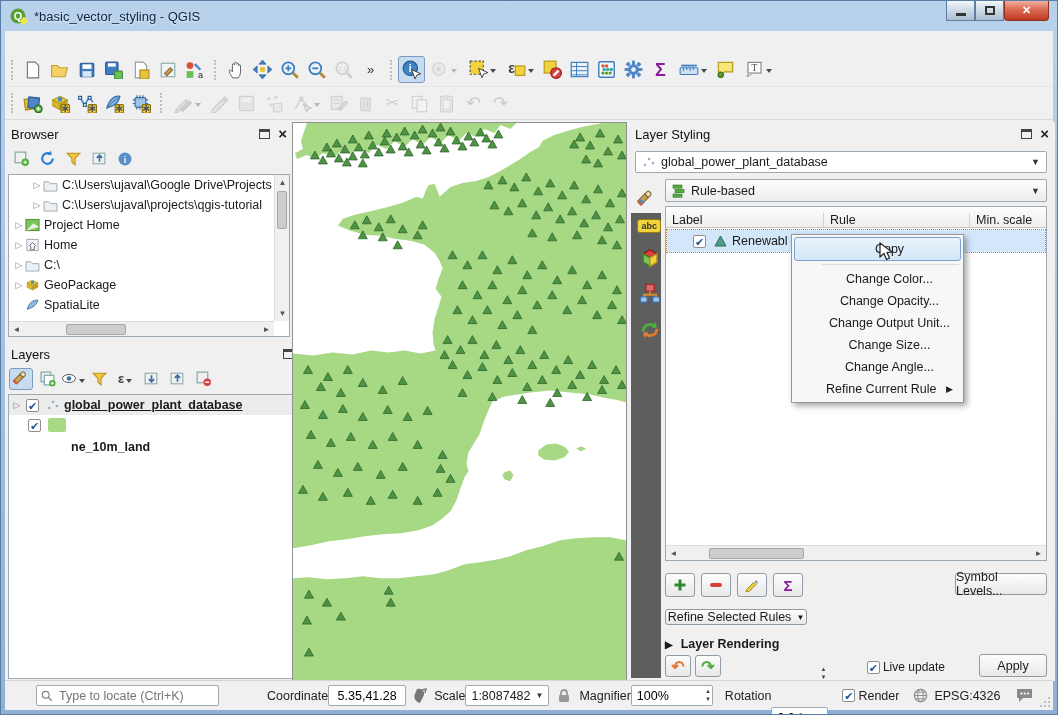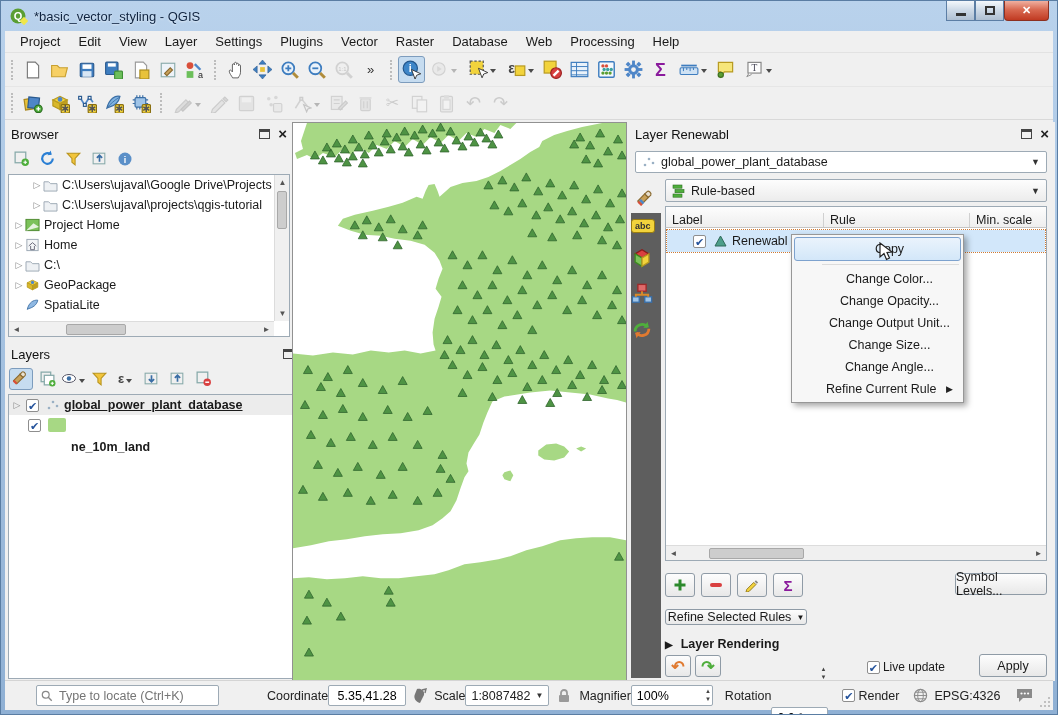--- a/index.html
+++ b/index.html
@@ -39,21 +39,21 @@
   .arrow { color:#8a8a8a; font-size:9px; width:12px; text-align:center; flex:none; }
   .cb { width:13px; height:13px; background:#fff; border:1px solid #8e8e8e; border-radius:2px; font-size:11px; line-height:12px; color:#26549c; text-align:center; flex:none; margin:0 3px; }
   .vscroll { position:absolute; width:15px; background:#f0f0f0; border-left:1px solid #dcdcdc; }
   .hscroll { position:absolute; height:15px; background:#f0f0f0; border-top:1px solid #dcdcdc; display:flex; align-items:center; }
   .sb-arrow { width:15px; height:15px; font-size:8px; color:#555; display:flex; align-items:center; justify-content:center; flex:none; }
   .sb-thumb { background:#cdcdcd; border:1px solid #a8a8a8; border-radius:2px; }
   .map-canvas { position:absolute; left:287px; top:2px; width:335px; height:559px; border:1px solid #919191; background:#fff; }
   .styling-panel { left:624px; top:2px; width:426px; height:559px; }
   .combo { background:#fff; border:1px solid #9daab5; border-radius:2px; display:flex; align-items:center; padding:0 6px; font-size:12.5px; position:absolute; }
   .combo .dd { margin-left:auto; color:#333; font-size:9px; }
-  .tabstrip-dark { position:absolute; left:2px; top:91px; width:30px; bottom:3px; background:#5e5e5e; display:flex; flex-direction:column; align-items:flex-start; padding-top:6px; gap:14px; }
+  .tabstrip-dark { position:absolute; left:2px; top:91px; width:30px; bottom:3px; background:#5e5e5e; display:flex; flex-direction:column; align-items:flex-end; padding-top:6px; gap:14px; }
   .paint-tab { position:absolute; left:2px; top:60px; width:30px; height:31px; background:#f0f0f0; display:flex; align-items:center; justify-content:center; }
   .rules-header { position:absolute; left:36px; right:8px; top:84px; height:22px; background:linear-gradient(#fdfdfd,#eee); border:1px solid #9daab5; border-bottom:1px solid #c5c5c5; display:flex; align-items:flex-end; font-size:12.5px; }
   .rules-area { position:absolute; left:36px; right:8px; top:106px; bottom:120px; background:#fff; border:1px solid #9daab5; border-top:none; }
   .rule-row { position:absolute; left:1px; right:1px; top:2px; height:22px; background:#d2e7fa; outline:1px dotted #cf7a33; display:flex; align-items:center; font-size:12.5px; }
   .btn { background:linear-gradient(#fdfdfd,#e8e8e8); border:1px solid #8f9ba6; border-radius:3px; display:flex; align-items:center; justify-content:center; font-size:12.5px; position:absolute; }
   .ctx-menu { position:absolute; left:786px; top:114px; width:173px; background:#f7f7f7; border:1px solid #979797; box-shadow:3px 3px 6px rgba(0,0,0,.35); padding:2px; z-index:50; }
   .ctx-item { height:22px; display:flex; align-items:center; padding-left:32px; padding-right:8px; font-size:12.5px; position:relative;justify-content:center; }
   .ctx-item.hl { background:linear-gradient(#eaf3fc,#d3e7f9); border:1px solid #7da2ce; border-radius:3px; height:24px; }
   .ctx-sep { height:1px; background:#dcdcdc; margin:3px 2px 3px 28px; }
   .ctx-sub { margin-left:auto; font-size:9px; color:#222; }
@@ -81,34 +81,20 @@
         </div>
       <div class="win-btn">
           <div class="max-glyph"></div>
         </div>
       <div class="win-btn close">✕</div>
     </div>
   </div>
 
   <div class="app">
 
-    <div class="menubar">
-      <span class="menu-item">Project</span>
-      <span class="menu-item">Edit</span>
-      <span class="menu-item">View</span>
-      <span class="menu-item">Layer</span>
-      <span class="menu-item">Settings</span>
-      <span class="menu-item">Plugins</span>
-      <span class="menu-item">Vector</span>
-      <span class="menu-item">Raster</span>
-      <span class="menu-item">Database</span>
-      <span class="menu-item">Web</span>
-      <span class="menu-item">Processing</span>
-      <span class="menu-item">Help</span>
-    </div>
 
     <div class="toolbar tb1">
       <div class="tb-handle"></div>
       <div class="tb-btn">
           <svg width="18" height="18" viewBox="0 0 16 16">
             <path d="M3,1 h7 l3,3 v11 h-10 z" fill="#fff" stroke="#777"></path>
           </svg>
         </div>
       <div class="tb-btn">
           <svg width="19" height="18" viewBox="0 0 16 16">
@@ -606,21 +592,21 @@
           <path d="M14,0 L224,0 L218,6 208,2 202,10 192,6 184,14 174,10 166,18 156,12 148,20 138,14 130,22 120,16 112,24 102,18 94,26 84,22 76,30 66,24 58,32 50,26 42,34 30,30 22,36 14,32 4,36 2,30 10,26 8,18 Z" fill="#a7d884"></path>
           <path d="M310,0 L334,0 L334,280 C328,278 322,277 316,276 L298,272 278,270 258,268 238,270 212,274 200,279 L195,290 191,300 187,312 182,320 176,330 174,341 176,349 172,355 168,366 164,378 158,389 150,396 140,403 126,408 108,411 90,412 72,414 54,417 36,419 18,423 0,426 L0,231 L20,233 40,230 60,232 78,228 96,230 112,228 128,231 143,228 L141,222 140,210 142,196 146,184 149,174 143,166 146,156 150,146 147,138 142,130 132,122 118,118 102,116 88,113 72,112 58,108 45,103 L50,96 62,92 80,88 96,84 110,80 124,74 L130,76 133,68 136,62 142,61 145,68 147,74 L158,64 170,60 184,58 196,54 208,48 218,42 228,36 238,29 247,24 250,18 262,12 275,8 290,4 Z" fill="#a7d884"></path>
           <path d="M0,456 L16,455 34,457 52,456 70,454 88,456 106,456 124,454 142,452 156,448 172,442 188,440 206,437 218,434 234,428 250,424 268,418 284,416 300,415 318,415 334,418 L334,559 L0,559 Z" fill="#a7d884"></path>
           <path d="M246,328 L254,322 264,321 272,324 277,329 272,335 262,338 252,337 246,333 Z M284,326 L289,324 294,326 289,329 Z M212,350 L218,348 221,353 218,359 212,357 210,353 Z" fill="#a7d884"></path>
           <path id="markers-path" stroke-width="0.8" fill="#4e9344" stroke="#31662e" d="M22,28 l4.5,8 h-9 Z M30,33 l4.5,8 h-9 Z M38,26 l4.5,8 h-9 Z M46,31 l4.5,8 h-9 Z M52,22 l4.5,8 h-9 Z M60,29 l4.5,8 h-9 Z M66,20 l4.5,8 h-9 Z M72,27 l4.5,8 h-9 Z M80,18 l4.5,8 h-9 Z M86,25 l4.5,8 h-9 Z M92,14 l4.5,8 h-9 Z M98,22 l4.5,8 h-9 Z M104,10 l4.5,8 h-9 Z M110,19 l4.5,8 h-9 Z M116,25 l4.5,8 h-9 Z M122,8 l4.5,8 h-9 Z M128,17 l4.5,8 h-9 Z M134,23 l4.5,8 h-9 Z M140,6 l4.5,8 h-9 Z M146,15 l4.5,8 h-9 Z M152,21 l4.5,8 h-9 Z M158,4 l4.5,8 h-9 Z M164,13 l4.5,8 h-9 Z M170,19 l4.5,8 h-9 Z M176,9 l4.5,8 h-9 Z M182,15 l4.5,8 h-9 Z M188,5 l4.5,8 h-9 Z M194,11 l4.5,8 h-9 Z M200,17 l4.5,8 h-9 Z M206,7 l4.5,8 h-9 Z M60,12 l4.5,8 h-9 Z M76,8 l4.5,8 h-9 Z M94,6 l4.5,8 h-9 Z M112,4 l4.5,8 h-9 Z M130,2 l4.5,8 h-9 Z M148,0 l4.5,8 h-9 Z M44,16 l4.5,8 h-9 Z M34,20 l4.5,8 h-9 Z M54,35 l4.5,8 h-9 Z M70,36 l4.5,8 h-9 Z M288,10 l4.5,8 h-9 Z M298,18 l4.5,8 h-9 Z M308,6 l4.5,8 h-9 Z M316,24 l4.5,8 h-9 Z M326,12 l4.5,8 h-9 Z M330,28 l4.5,8 h-9 Z M294,32 l4.5,8 h-9 Z M306,36 l4.5,8 h-9 Z M282,17 l4.5,8 h-9 Z M196,58 l4.5,8 h-9 Z M210,53 l4.5,8 h-9 Z M222,60 l4.5,8 h-9 Z M234,50 l4.5,8 h-9 Z M246,64 l4.5,8 h-9 Z M258,56 l4.5,8 h-9 Z M270,68 l4.5,8 h-9 Z M282,58 l4.5,8 h-9 Z M294,72 l4.5,8 h-9 Z M306,62 l4.5,8 h-9 Z M318,76 l4.5,8 h-9 Z M330,66 l4.5,8 h-9 Z M202,78 l4.5,8 h-9 Z M216,84 l4.5,8 h-9 Z M230,76 l4.5,8 h-9 Z M244,88 l4.5,8 h-9 Z M256,80 l4.5,8 h-9 Z M268,92 l4.5,8 h-9 Z M280,84 l4.5,8 h-9 Z M292,96 l4.5,8 h-9 Z M304,88 l4.5,8 h-9 Z M316,100 l4.5,8 h-9 Z M328,92 l4.5,8 h-9 Z M240,106 l4.5,8 h-9 Z M260,110 l4.5,8 h-9 Z M285,108 l4.5,8 h-9 Z M310,113 l4.5,8 h-9 Z M325,118 l4.5,8 h-9 Z M62,98 l4.5,8 h-9 Z M74,93 l4.5,8 h-9 Z M86,100 l4.5,8 h-9 Z M98,92 l4.5,8 h-9 Z M70,108 l4.5,8 h-9 Z M90,110 l4.5,8 h-9 Z M110,102 l4.5,8 h-9 Z M125,108 l4.5,8 h-9 Z M105,118 l4.5,8 h-9 Z M130,98 l4.5,8 h-9 Z M160,128 l4.5,8 h-9 Z M175,138 l4.5,8 h-9 Z M190,128 l4.5,8 h-9 Z M205,143 l4.5,8 h-9 Z M220,133 l4.5,8 h-9 Z M235,148 l4.5,8 h-9 Z M250,138 l4.5,8 h-9 Z M265,153 l4.5,8 h-9 Z M280,143 l4.5,8 h-9 Z M295,158 l4.5,8 h-9 Z M310,148 l4.5,8 h-9 Z M325,163 l4.5,8 h-9 Z M170,158 l4.5,8 h-9 Z M185,168 l4.5,8 h-9 Z M200,158 l4.5,8 h-9 Z M215,173 l4.5,8 h-9 Z M230,163 l4.5,8 h-9 Z M245,178 l4.5,8 h-9 Z M260,168 l4.5,8 h-9 Z M275,183 l4.5,8 h-9 Z M290,173 l4.5,8 h-9 Z M305,188 l4.5,8 h-9 Z M320,178 l4.5,8 h-9 Z M330,193 l4.5,8 h-9 Z M165,183 l4.5,8 h-9 Z M180,193 l4.5,8 h-9 Z M195,183 l4.5,8 h-9 Z M210,198 l4.5,8 h-9 Z M225,188 l4.5,8 h-9 Z M240,203 l4.5,8 h-9 Z M155,213 l4.5,8 h-9 Z M168,223 l4.5,8 h-9 Z M180,213 l4.5,8 h-9 Z M192,228 l4.5,8 h-9 Z M204,218 l4.5,8 h-9 Z M216,233 l4.5,8 h-9 Z M228,223 l4.5,8 h-9 Z M240,238 l4.5,8 h-9 Z M252,228 l4.5,8 h-9 Z M264,243 l4.5,8 h-9 Z M276,233 l4.5,8 h-9 Z M288,248 l4.5,8 h-9 Z M300,238 l4.5,8 h-9 Z M312,253 l4.5,8 h-9 Z M324,243 l4.5,8 h-9 Z M330,258 l4.5,8 h-9 Z M160,238 l4.5,8 h-9 Z M175,248 l4.5,8 h-9 Z M190,240 l4.5,8 h-9 Z M205,253 l4.5,8 h-9 Z M220,246 l4.5,8 h-9 Z M235,260 l4.5,8 h-9 Z M250,253 l4.5,8 h-9 Z M265,266 l4.5,8 h-9 Z M280,258 l4.5,8 h-9 Z M295,270 l4.5,8 h-9 Z M310,263 l4.5,8 h-9 Z M152,228 l4.5,8 h-9 Z M170,266 l4.5,8 h-9 Z M200,270 l4.5,8 h-9 Z M230,273 l4.5,8 h-9 Z M258,276 l4.5,8 h-9 Z M15,243 l4.5,8 h-9 Z M35,250 l4.5,8 h-9 Z M55,243 l4.5,8 h-9 Z M28,260 l4.5,8 h-9 Z M48,266 l4.5,8 h-9 Z M70,256 l4.5,8 h-9 Z M90,263 l4.5,8 h-9 Z M110,254 l4.5,8 h-9 Z M12,278 l4.5,8 h-9 Z M30,288 l4.5,8 h-9 Z M50,282 l4.5,8 h-9 Z M70,290 l4.5,8 h-9 Z M95,283 l4.5,8 h-9 Z M115,290 l4.5,8 h-9 Z M135,284 l4.5,8 h-9 Z M18,308 l4.5,8 h-9 Z M38,316 l4.5,8 h-9 Z M58,310 l4.5,8 h-9 Z M80,318 l4.5,8 h-9 Z M100,310 l4.5,8 h-9 Z M125,318 l4.5,8 h-9 Z M25,338 l4.5,8 h-9 Z M45,346 l4.5,8 h-9 Z M65,340 l4.5,8 h-9 Z M88,348 l4.5,8 h-9 Z M110,340 l4.5,8 h-9 Z M10,363 l4.5,8 h-9 Z M30,370 l4.5,8 h-9 Z M55,366 l4.5,8 h-9 Z M78,374 l4.5,8 h-9 Z M100,368 l4.5,8 h-9 Z M125,374 l4.5,8 h-9 Z M145,366 l4.5,8 h-9 Z M158,352 l4.5,8 h-9 Z M150,328 l4.5,8 h-9 Z M148,342 l4.5,8 h-9 Z M16,468 l4.5,8 h-9 Z M34,476 l4.5,8 h-9 Z M98,476 l4.5,8 h-9 Z M48,490 l4.5,8 h-9 Z M14,494 l4.5,8 h-9 Z M16,526 l4.5,8 h-9 Z M96,464 l4.5,8 h-9 Z M327,430 l4.5,8 h-9 Z"></path>
         </svg>
       </div>
 
       <div class="panel styling-panel">
         <div class="panel-title">
-          <span>Layer Renewabl</span>
+          <span>Layer Styling</span>
           <div class="panel-btns">
             <div class="float-btn"></div>
             <span class="close-x">×</span>
           </div>
         </div>
         <div class="combo" style="left:6px;right:8px;top:29px;height:22px;">
           <svg width="14" height="14" viewBox="0 0 14 14" style="margin-right:5px;">
               <circle cx="3" cy="10" r="1.3" fill="#9ab0c4"></circle>
               <circle cx="7" cy="4" r="1.3" fill="#9ab0c4"></circle>
               <circle cx="11" cy="8" r="1.3" fill="#9ab0c4"></circle>

